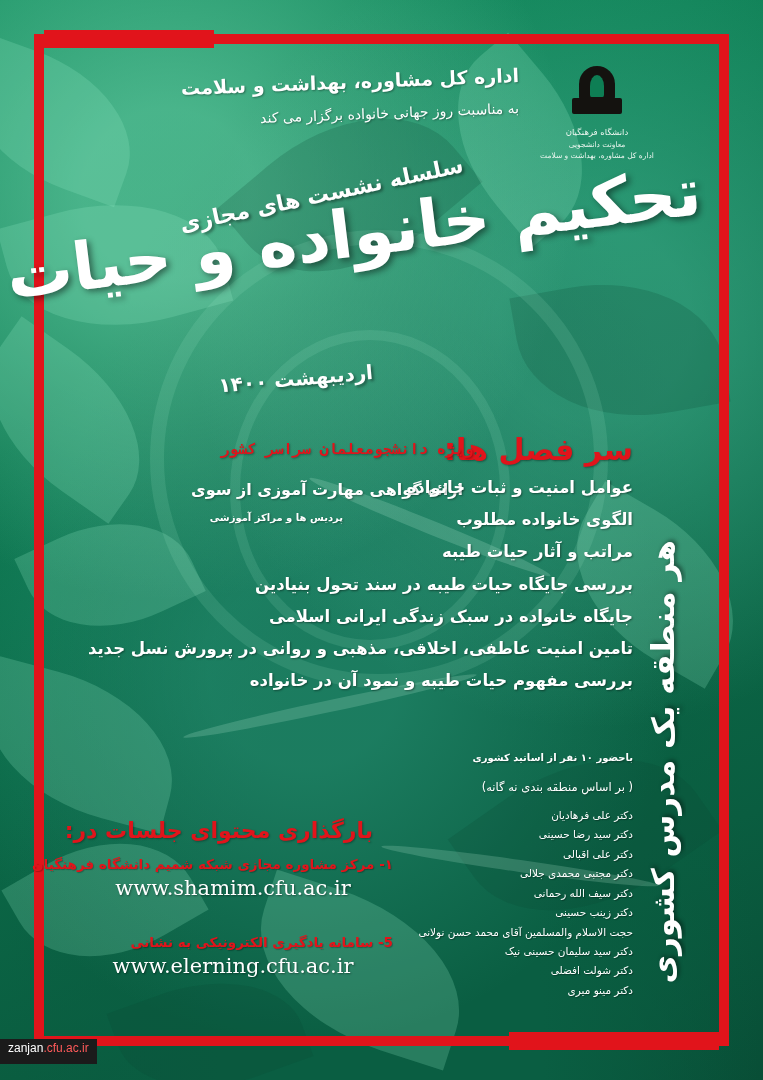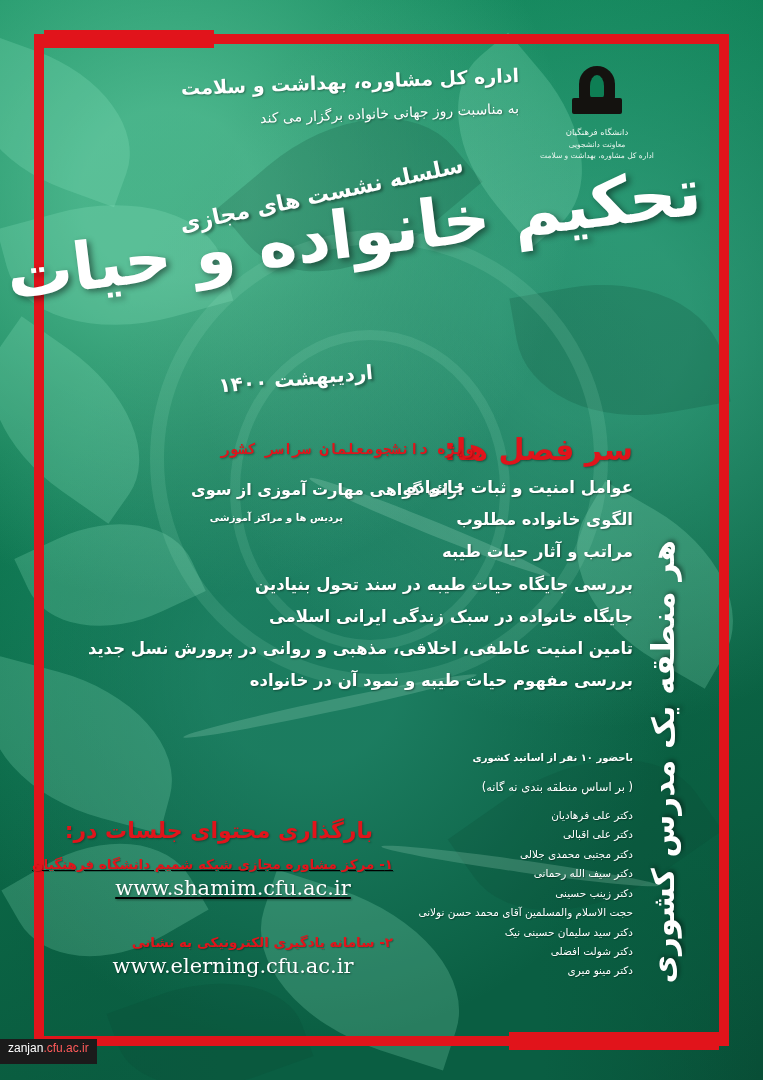--- a/index.html
+++ b/index.html
@@ -183,21 +183,21 @@
   .speakers li{list-style:none;white-space:nowrap;}
   .speakers ul{margin:0;padding:0;}
 
   
   .upload-head{
     position:absolute;top:818px;right:390px;
     color:#e1141b;font-size:22px;font-weight:bold;
     text-shadow:1px 1px 2px rgba(0,0,0,.3);white-space:nowrap;
   }
   .link-block{position:absolute;right:370px;width:320px;text-align:center;}
-  .lb1{top:856px;text-decoration:underline;}
+  .lb1{top:856px;}
   .lb2{top:934px;}
   .link-label{
     color:#e1141b;font-size:13.5px;font-weight:bold;white-space:nowrap;
     text-align:right;
     text-shadow:1px 1px 1px rgba(0,0,0,.25);
   }
   .link-url{
     color:#ffffff;font-size:21px;font-family:"DejaVu Serif", serif;
     margin-top:4px;direction:ltr;
     text-shadow:1px 1px 2px rgba(0,0,0,.4);
@@ -281,40 +281,41 @@
       <li>تامین امنیت عاطفی، اخلاقی، مذهبی و روانی در پرورش نسل جدید</li>
       <li>بررسی مفهوم حیات طیبه و نمود آن در خانواده</li>
     </ul>
   </div>
 
   <div class="speakers-head">باحضور ۱۰ نفر از اساتید کشوری</div>
   <div class="speakers-sub">( بر اساس منطقه بندی نه گانه)</div>
   <div class="speakers">
     <ul>
       <li>دکتر علی فرهادیان</li>
+      <li>دکتر سید رضا حسینی</li>
       <li>دکتر علی اقبالی</li>
       <li>دکتر مجتبی محمدی جلالی</li>
       <li>دکتر سیف الله رحمانی</li>
       <li>دکتر زینب حسینی</li>
       <li>حجت الاسلام والمسلمین آقای محمد حسن نولانی</li>
       <li>دکتر سید سلیمان حسینی نیک</li>
       <li>دکتر شولت افضلی</li>
       <li>دکتر مینو میری</li>
     </ul>
   </div>
 
   <div class="upload-head">بارگذاری محتوای جلسات  در:</div>
 
   <div class="link-block lb1">
     <div class="link-label">۱- مرکز مشاوره مجازی شبکه شمیم دانشگاه فرهنگیان</div>
     <div class="link-url">www.shamim.cfu.ac.ir</div>
   </div>
 
   <div class="link-block lb2">
-    <div class="link-label">۲- سامانه یادگیری الکترونیکی به نشانی</div>
+    <div class="link-label">5- سامانه یادگیری الکترونیکی به نشانی</div>
     <div class="link-url">www.elerning.cfu.ac.ir</div>
   </div>
 
   <div class="watermark">
     <span>zanjan</span><span class="dom">.cfu.ac.ir</span>
   </div>
 
 </div>
 
 </body></html>

